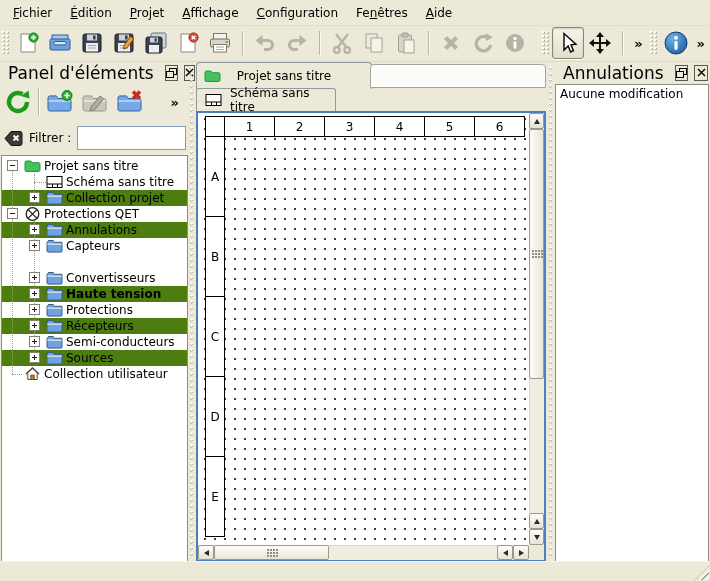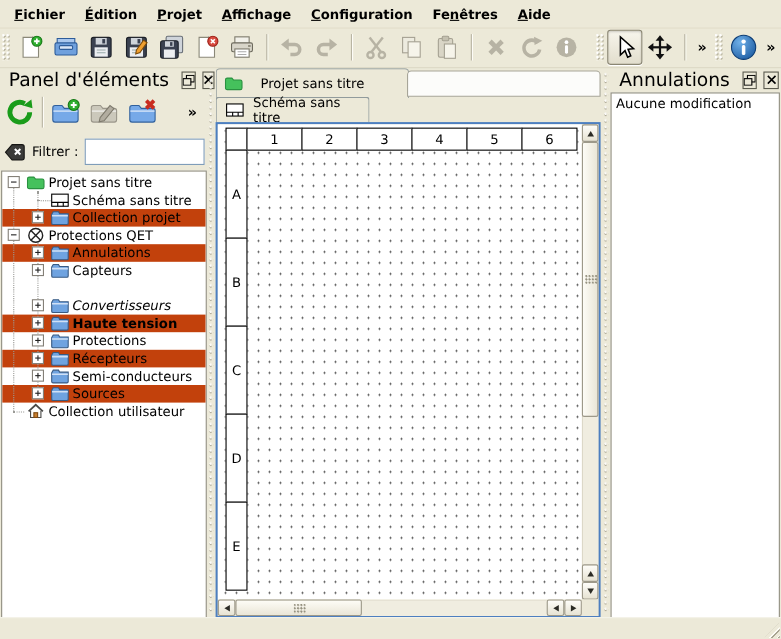--- a/index.html
+++ b/index.html
@@ -8,21 +8,21 @@
     background:#ece9d8;color:#000;
     font-family:"DejaVu Sans","Liberation Sans",sans-serif;font-size:12px;
     -webkit-font-smoothing:antialiased;
   }
   u{text-decoration:underline;}
   svg{display:block;}
 
   
   .menubar{position:absolute;top:0;left:0;right:0;height:25px;display:flex;align-items:center;
     padding-left:4px;border-bottom:1px solid #e2dec9;}
-  .menu-item{padding:4px 9px;white-space:nowrap;cursor:default;font-weight:bold;}
+  .menu-item{padding:4px 9px;white-space:nowrap;cursor:default;}
 
   
   .toolbars{position:absolute;top:25px;left:0;right:0;height:36px;display:flex;align-items:center;
     border-bottom:1px solid #ddd9c6;}
   .tb-group{display:flex;align-items:center;height:36px;}
   .tb-handle{width:7px;height:24px;margin:0 3px 0 2px;
     background-image:radial-gradient(circle at 1px 1px,#fff 1px,transparent 1.3px),
                      radial-gradient(circle at 1px 1px,#b9b5a1 1px,transparent 1.3px);
     background-size:4px 4px,4px 4px;background-position:0 0,1px 1px;}
   .tbtn{width:30px;height:30px;display:flex;align-items:center;justify-content:center;border:1px solid transparent;border-radius:3px;}
@@ -55,21 +55,21 @@
   
   #left-dock{position:absolute;left:0;top:0;width:190px;bottom:0;}
   .lp-toolbar{position:absolute;top:21px;left:0;right:2px;height:38px;display:flex;align-items:center;}
   .lbtn{width:35px;height:35px;display:flex;align-items:center;justify-content:center;}
   .lsep{width:1px;height:28px;background:#b9b5a3;box-shadow:1px 0 0 #fdfcf7;margin:0 3px;}
   .lp-filter{position:absolute;top:63px;left:0;right:0;height:26px;display:flex;align-items:center;padding:0 4px;gap:6px;}
   .lp-filter input{flex:1;height:20px;border:1px solid #7f9db9;background:#fff;font:12px "DejaVu Sans",sans-serif;padding:1px 3px;outline:none;min-width:0;}
   .tree{position:absolute;top:93px;left:1px;right:2px;bottom:0;background:#fff;
     border:1px solid #8f8d7e;overflow:hidden;}
   .trow{position:relative;height:16px;display:flex;align-items:center;white-space:nowrap;}
-  .trow.alt{background:#c2410c;}
+  .trow.alt{background:#4d7c0f;}
   .t-exp{position:absolute;width:11px;height:11px;top:2px;background:#fff;border:1px solid #848078;
     box-sizing:border-box;z-index:2;}
   .t-exp::before{content:"";position:absolute;left:2px;right:2px;top:4px;height:1px;background:#222;}
   .t-exp.plus::after{content:"";position:absolute;top:2px;bottom:2px;left:4px;width:1px;background:#222;}
   .t-icon{position:absolute;top:0;width:16px;height:16px;z-index:2;}
   .t-label{position:absolute;top:1px;font-size:12px;z-index:2;}
   .t-guide{position:absolute;border-left:1px dotted #9a9a96;width:0;z-index:1;}
   .t-stub{position:absolute;border-top:1px dotted #9a9a96;height:0;z-index:1;}
 
   
@@ -465,21 +465,21 @@
         <div class="trow" style="top: 82px; position: absolute; left: 0px; right: 0px;">
           <span class="t-exp plus" style="left: 27px;"></span>
           <span class="t-icon" style="left: 44px;">
             <svg width="17" height="16" viewBox="0 0 17 16">
               <path d="M1 4.8 l1.4-2.3 h4.8 l1 1.8 h7.8 v8.6 c0 .7 -.5 1.2 -1.2 1.2 h-12.6 c-.7 0 -1.2 -.5 -1.2 -1.2 z" fill="#6fa3e0" stroke="#395a82"></path>
               <path d="M1.3 6.2 h14.4" stroke="#cfe0f5" stroke-width="1.4"></path>
             </svg>
           </span>
           <span class="t-label" style="left: 64px;">Capteurs</span>
         </div>
-        <div class="trow" style="top: 114px; position: absolute; left: 0px; right: 0px; font-style: italic;">
+        <div class="trow" style="top: 114px; position: absolute; left: 0px; right: 0px;">
           <span class="t-exp plus" style="left: 27px;"></span>
           <span class="t-icon" style="left: 44px;">
             <svg width="17" height="16" viewBox="0 0 17 16">
               <path d="M1 4.8 l1.4-2.3 h4.8 l1 1.8 h7.8 v8.6 c0 .7 -.5 1.2 -1.2 1.2 h-12.6 c-.7 0 -1.2 -.5 -1.2 -1.2 z" fill="#6fa3e0" stroke="#395a82"></path>
               <path d="M1.3 6.2 h14.4" stroke="#cfe0f5" stroke-width="1.4"></path>
             </svg>
           </span>
           <span class="t-label" style="left: 64px;">Convertisseurs</span>
         </div>
         <div class="trow alt" style="top: 130px; position: absolute; left: 0px; right: 0px; font-weight: bold;">

